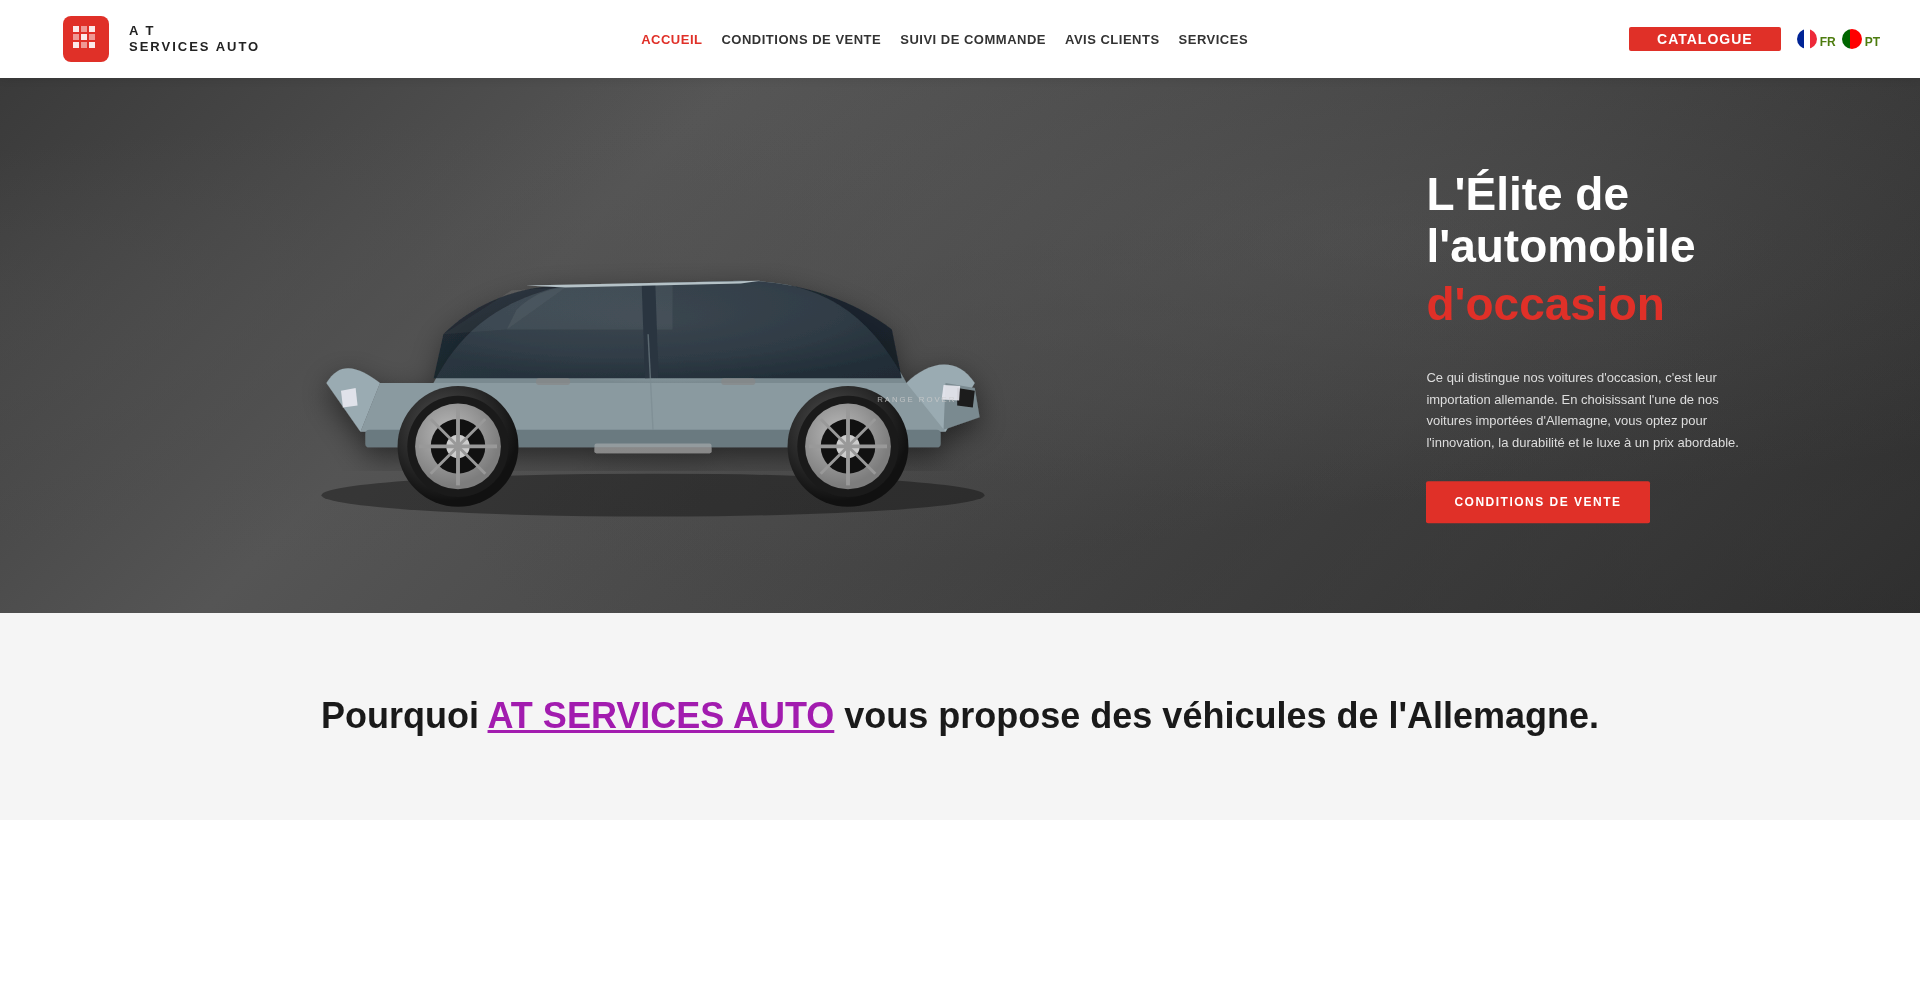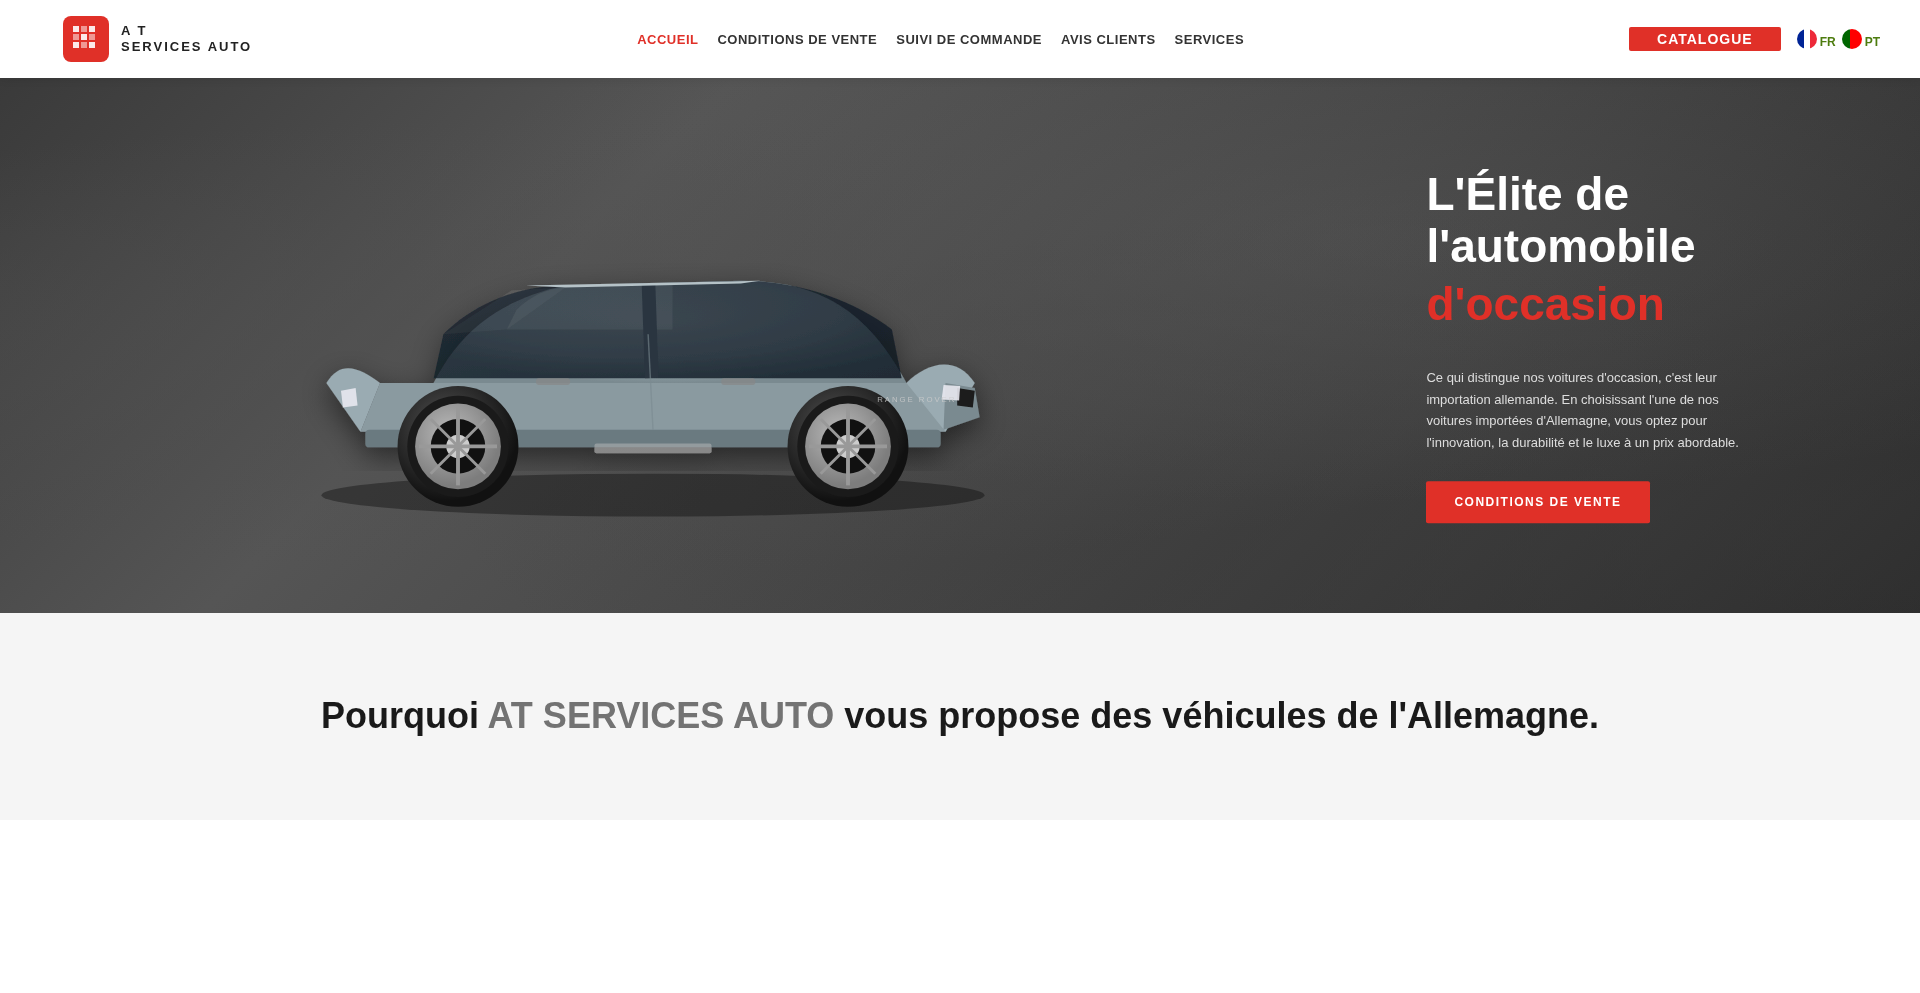--- a/index.html
+++ b/index.html
@@ -13,21 +13,21 @@
       padding: 0 40px;
       height: 78px;
       background: #fff;
       box-shadow: 0 2px 8px rgba(0,0,0,0.08);
       position: relative;
       z-index: 10;
     }
     .navbar-left {
       display: flex;
       align-items: center;
-      gap: 12px;
+      gap: 20px;
       padding-left: 23px;
     }
     .logo-icon {
       width: 46px;
       height: 46px;
       background: #e03028;
       border-radius: 8px;
       display: flex;
       align-items: center;
       justify-content: center;
@@ -195,21 +195,22 @@
       text-align: center;
     }
     .section-why-title {
       font-size: 36px;
       font-weight: 700;
       color: #1a1a1a;
       line-height: 1.3;
       margin-bottom: 20px;
     }
     .section-why-title .accent {
-      color: #737373;
+      color: #a21caf;
+      text-decoration: underline;
     }
     .section-why-subtitle {
       font-size: 14px;
       color: #666;
       max-width: 580px;
       margin: 0 auto;
       line-height: 1.6;
     }
   </style>
 </head>

